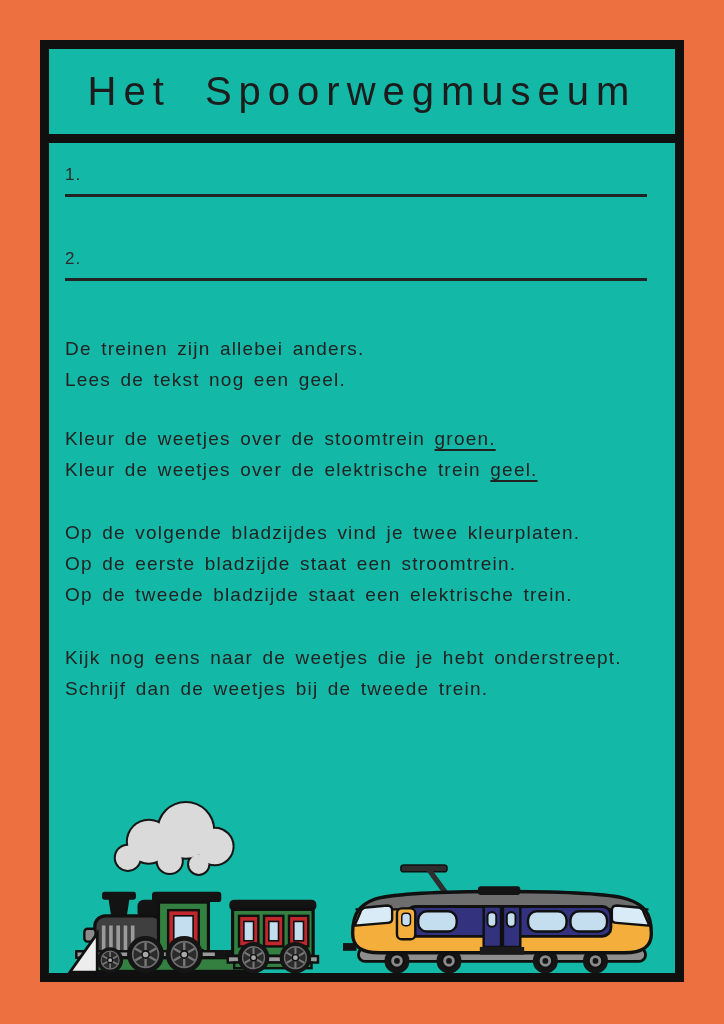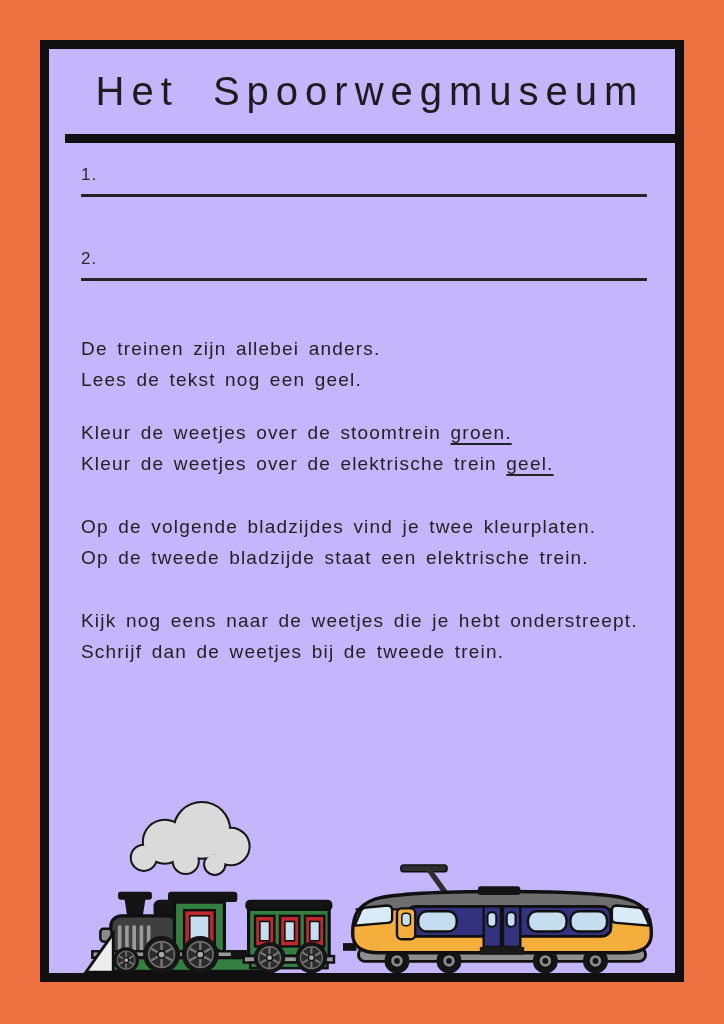--- a/index.html
+++ b/index.html
@@ -6,25 +6,24 @@
   html, body { width: 724px; }
   body { font-family: "Liberation Sans", sans-serif; background: #ffffff; }
 
   .sheet {
     width: 724px; height: 1024px;
     background: #ED7140;
     padding: 40px 40px 42px 40px;
   }
   .page {
     width: 100%; height: 100%;
-    background: #c4b5fd;
+    background: #14b8a6;
     border: 9px solid #101010;
     display: flex;
     flex-direction: column;
-    padding-left: 16px;
   }
   .title-box {
     flex: none;
     height: 94px;
     border-bottom: 9px solid #101010;
     display: flex; align-items: center; justify-content: center;
   }
   .title-box h1 {
     font-size: 40px;
     font-weight: normal;
@@ -42,21 +41,21 @@
   .txt { font-size: 19px; line-height: 31px; color: #222; letter-spacing: 1.2px; word-spacing: 3px; }
   .txt .line { display: block; white-space: nowrap; }
   .ul { text-decoration: underline; text-decoration-thickness: 2px; text-underline-offset: 4px; }
 
   .answer { margin-top: 10px; }
   .answer .num { font-size: 17px; color: #2b2b2b; height: 20px; line-height: 20px; letter-spacing: 1px; }
   .answer .blank-line { margin-top: 9px; margin-right: 12px; border-bottom: 3px solid #242424; height: 0; }
   .answer.second { margin-top: 52px; }
 
   .p2 { margin-top: 52px; }
-  .kleur { margin-top: 22px; }
+  .kleur { margin-top: 28px; }
   .p3 { margin-top: 32px; }
   .p4 { margin-top: 32px; }
 
   .trains { position: absolute; left: 0; right: 0; bottom: 0; height: 180px; }
   .steam-train { position: absolute; left: 16px; bottom: -1px; width: 282px; height: 176px; }
   .electric-train { position: absolute; right: 14px; bottom: -1px; width: 318px; height: 110px; }
 </style>
 </head>
 <body>
 
@@ -85,20 +84,21 @@
         <span class="line">Lees de tekst nog een geel.</span>
       </p>
 
       <p class="txt kleur">
         <span class="line"><span>Kleur de weetjes over de stoomtrein</span> <span class="ul">groen.</span></span>
         <span class="line"><span>Kleur de weetjes over de elektrische trein</span> <span class="ul">geel.</span></span>
       </p>
 
       <p class="txt p3">
         <span class="line">Op de volgende bladzijdes vind je twee kleurplaten.</span>
+        <span class="line">Op de eerste bladzijde staat een stroomtrein.</span>
         <span class="line">Op de tweede bladzijde staat een elektrische trein.</span>
       </p>
 
       <p class="txt p4">
         <span class="line">Kijk nog eens naar de weetjes die je hebt onderstreept.</span>
         <span class="line">Schrijf dan de weetjes bij de tweede trein.</span>
       </p>
 
       <div class="trains">
 

